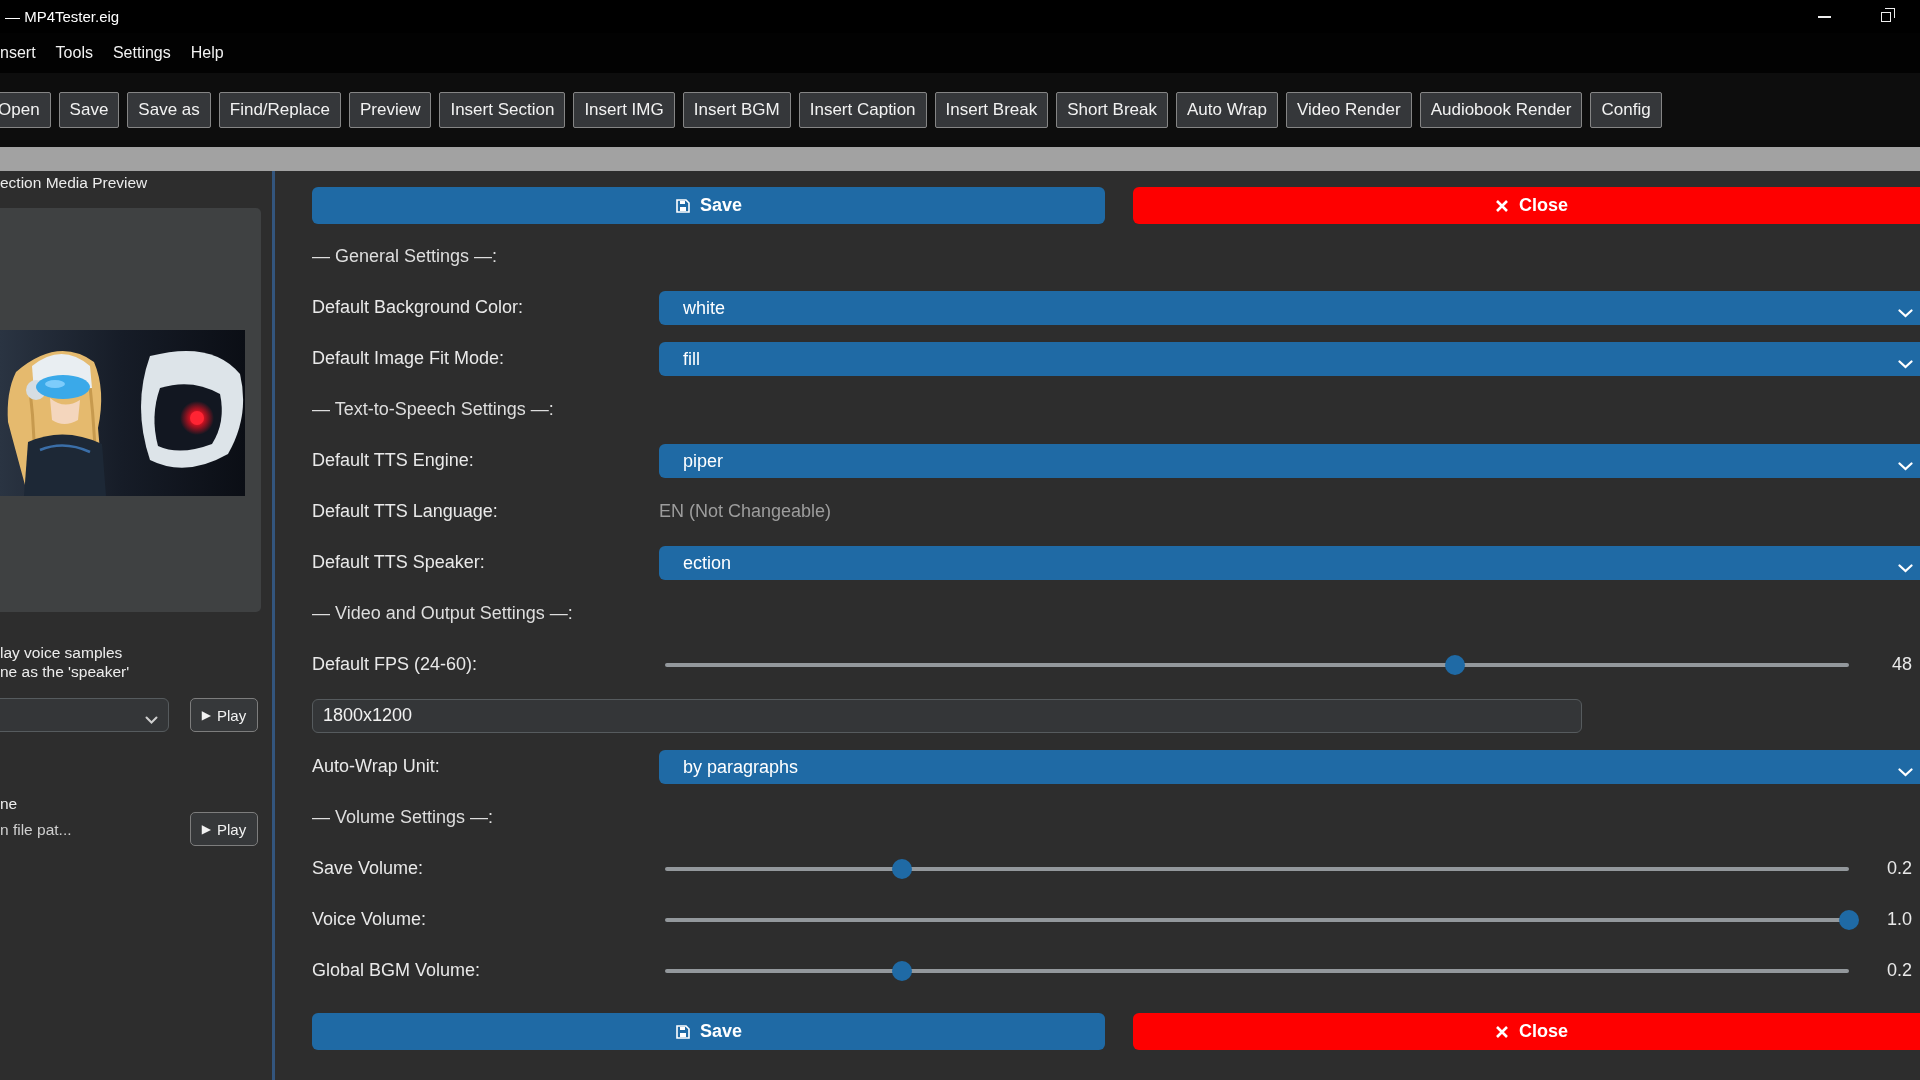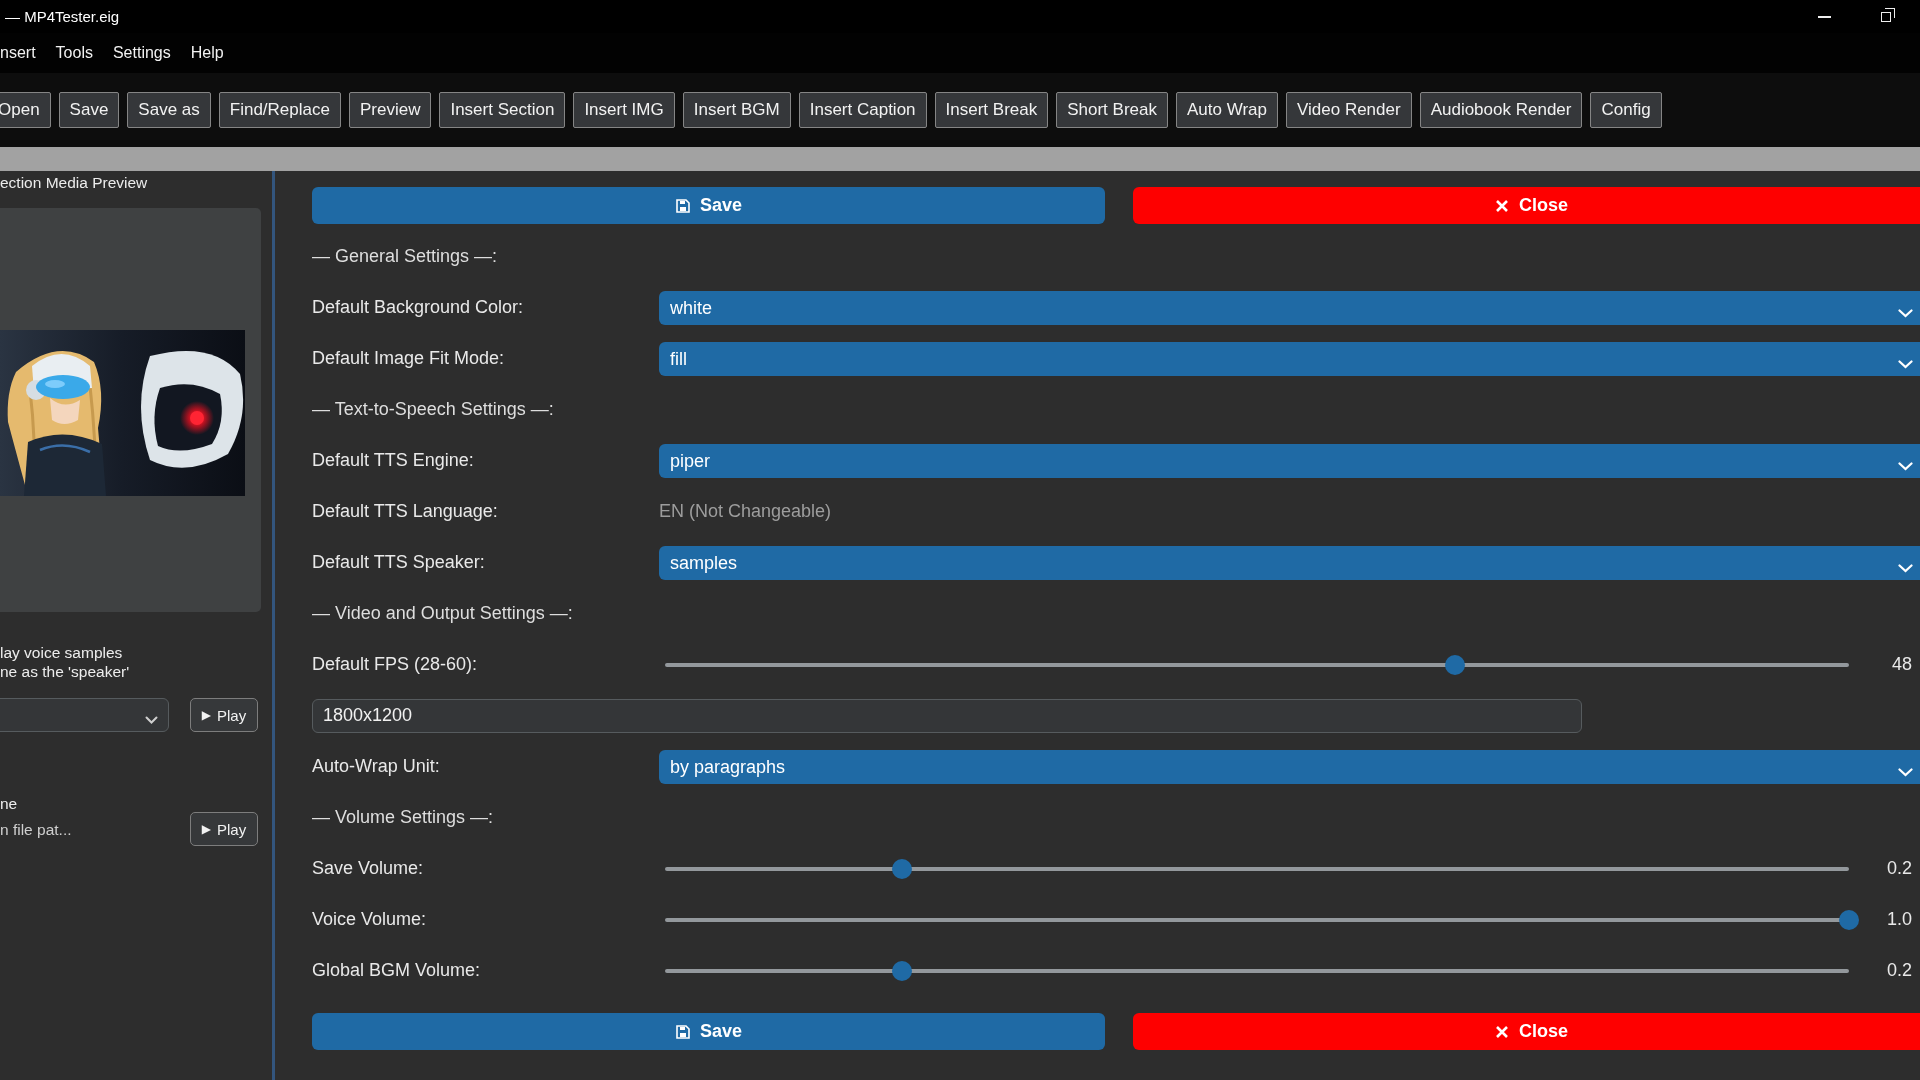--- a/index.html
+++ b/index.html
@@ -62,21 +62,21 @@
     border-radius: 6px; font-weight: bold; font-size: 18px; color: #fff; font-family: inherit; cursor: default; height: 37px; }
   .btn-blue { background: #1f6aa5; flex: 0 0 793px; }
   .btn-red { background: #fe0000; flex: 1; }
 
   .rows { margin-top: 7px; width: 1617px; }
   .row { height: 51px; display: flex; align-items: center; }
   .row .lbl { width: 347px; font-size: 18px; color: #e9e9e9; flex: 0 0 347px; }
   .row.header span { font-size: 18px; color: #dedede; }
 
   .combo { position: relative; width: 1270px; height: 34px; background: #1f6aa5; border-radius: 6px; }
-  .combo .combo-text { position: absolute; left: 11px; top: 0; line-height: 34px; font-size: 18px; color: #fff; }
+  .combo .combo-text { position: absolute; left: 24px; top: 0; line-height: 34px; font-size: 18px; color: #fff; }
   .combo .chev { position: absolute; right: 16px; top: 13px; }
 
   .static-val { font-size: 18px; color: #9d9d9d; }
 
   .entry { width: 1270px; height: 34px; background: #343638; border: 1px solid #565b5e; border-radius: 6px;
     color: #f1f1f1; font-size: 18px; font-family: inherit; padding: 0 10px; }
 
   .slider { position: relative; width: 1184px; height: 20px; margin-left: 6px; }
   .slider .track { position: absolute; left: 0; right: 0; top: 8px; height: 4px; background: #93989c; border-radius: 2px; }
   .slider .thumb { position: absolute; top: 10px; left: 0; width: 20px; height: 20px; border-radius: 50%;
@@ -258,33 +258,33 @@
         </div>
 
         <div class="row">
           <span class="lbl">Default TTS Language:</span>
           <span class="static-val">EN (Not Changeable)</span>
         </div>
 
         <div class="row">
           <span class="lbl">Default TTS Speaker:</span>
           <div class="combo">
-            <span class="combo-text">samples</span>
+            <span class="combo-text">ection</span>
             <span class="chev"><svg width="15" height="9">
                   <path d="M1.5 1.5 L7.5 7 L13.5 1.5" fill="none" stroke="#fff" stroke-width="2.2" stroke-linecap="round"></path>
                 </svg></span>
           </div>
         </div>
 
         <div class="row header">
             <span>— Video and Output Settings —:</span>
           </div>
 
         <div class="row">
-          <span class="lbl">Default FPS (28-60):</span>
+          <span class="lbl">Default FPS (24-60):</span>
           <div class="slider">
             <div class="track"></div>
             <div class="thumb" style="left: 66.7%;"></div>
           </div>
           <span class="slider-value">48</span>
         </div>
 
         <div class="row">
           <input class="entry" type="text" value="1800x1200" style="">
         </div>

